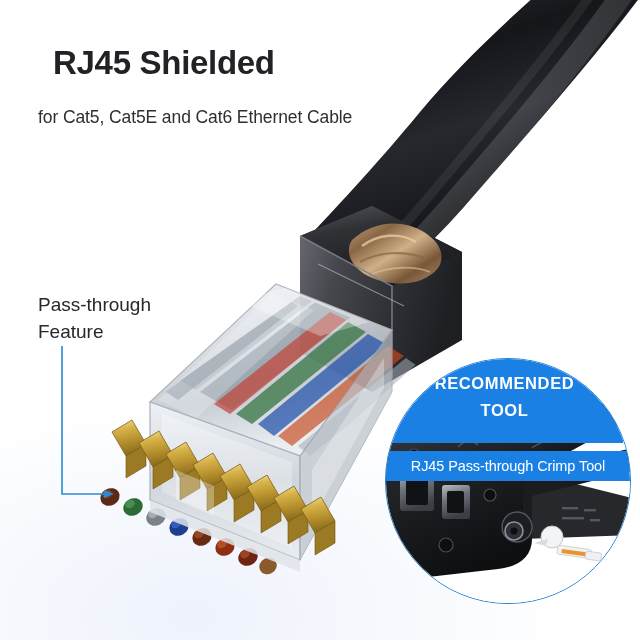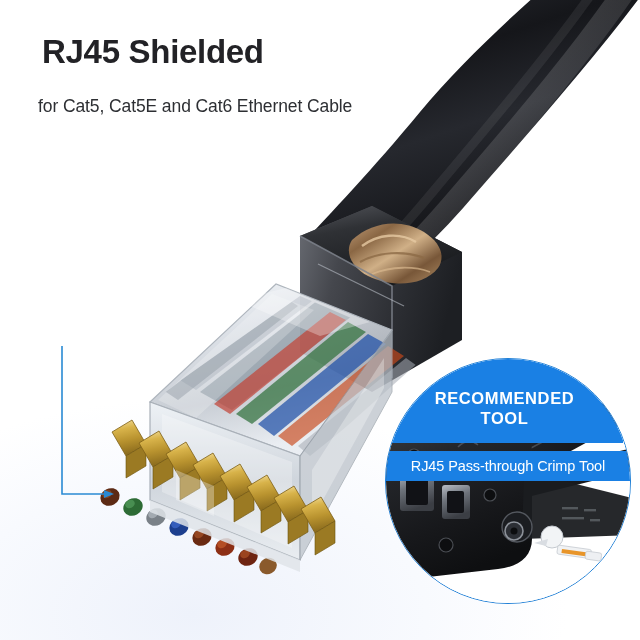--- a/index.html
+++ b/index.html
@@ -18,21 +18,21 @@
       linear-gradient(180deg,#ffffff 0%,#fdfdff 60%,#ffffff 100%);
     overflow:hidden;
   }
 
   
   .headline{
     position:absolute; left:38px; top:28px; width:420px;
     z-index:40;
   }
   .headline h1{
-    margin:4px;
+    margin:15px;
     font-size:33px;
     line-height:1.24;
     font-weight:bold;
     letter-spacing:-0.3px;
     color:#222226;
     font-family:"Liberation Sans", sans-serif;
     white-space:nowrap;
   }
   .headline .sub{
     margin-top:22px;
@@ -71,22 +71,22 @@
     z-index:60;
     background:#ffffff;
   }
   .tool-photo{position:absolute;inset:0;}
   .tool-band{
     position:absolute;left:0;right:7px;top:0;
     height:84px;
     background:#1a80e4;
     z-index:5;
     display:flex;flex-direction:column;
-    align-items:center;justify-content:center;
-    padding-top:15px;box-sizing:border-box;
+    align-items:center;justify-content:flex-start;
+    padding-top:15px;box-sizing:border-box;gap:8px;
   }
   .tool-band .t1{
     color:#ffffff;font-weight:bold;font-size:16.5px;
     letter-spacing:0.6px;line-height:1.18;text-align:center;
   }
   .tool-sub{
     position:absolute;left:0;right:0;top:84px;height:30px;
     background:#1a80e4;z-index:5;
     display:flex;align-items:center;justify-content:center;
     color:#ffffff;font-size:14.5px;font-weight:normal;
@@ -264,20 +264,24 @@
 
     <path d="M 176 470 L 214 486 L 214 516 L 176 500 Z" fill="#ffffff" opacity="0.32"></path>
     <path d="M 150 500 L 300 560 L 300 572 L 150 512 Z" fill="#dfe4e9" opacity="0.85"></path>
   </svg>
 
   <div class="headline">
     <h1>RJ45 Shielded</h1>
     <div class="sub">for Cat5, Cat5E and Cat6 Ethernet Cable</div>
   </div>
 
+  <div class="callout-text">
+    <div>Pass-through</div>
+    <div>Feature</div>
+  </div>
   <svg class="callout-line" width="640" height="640" viewBox="0 0 640 640">
     <path d="M 62 346 L 62 494 L 104 494" stroke="#2a8ad4" stroke-width="1.6" fill="none"></path>
     <polygon points="104,490 114,494 104,498" fill="#2a8ad4"></polygon>
   </svg>
 
   <div class="tool-circle">
 
     <svg class="tool-photo" width="246" height="246" viewBox="0 0 246 246">
       <defs>
         <linearGradient id="toolBody" x1="0" y1="0" x2="0.4" y2="1">

